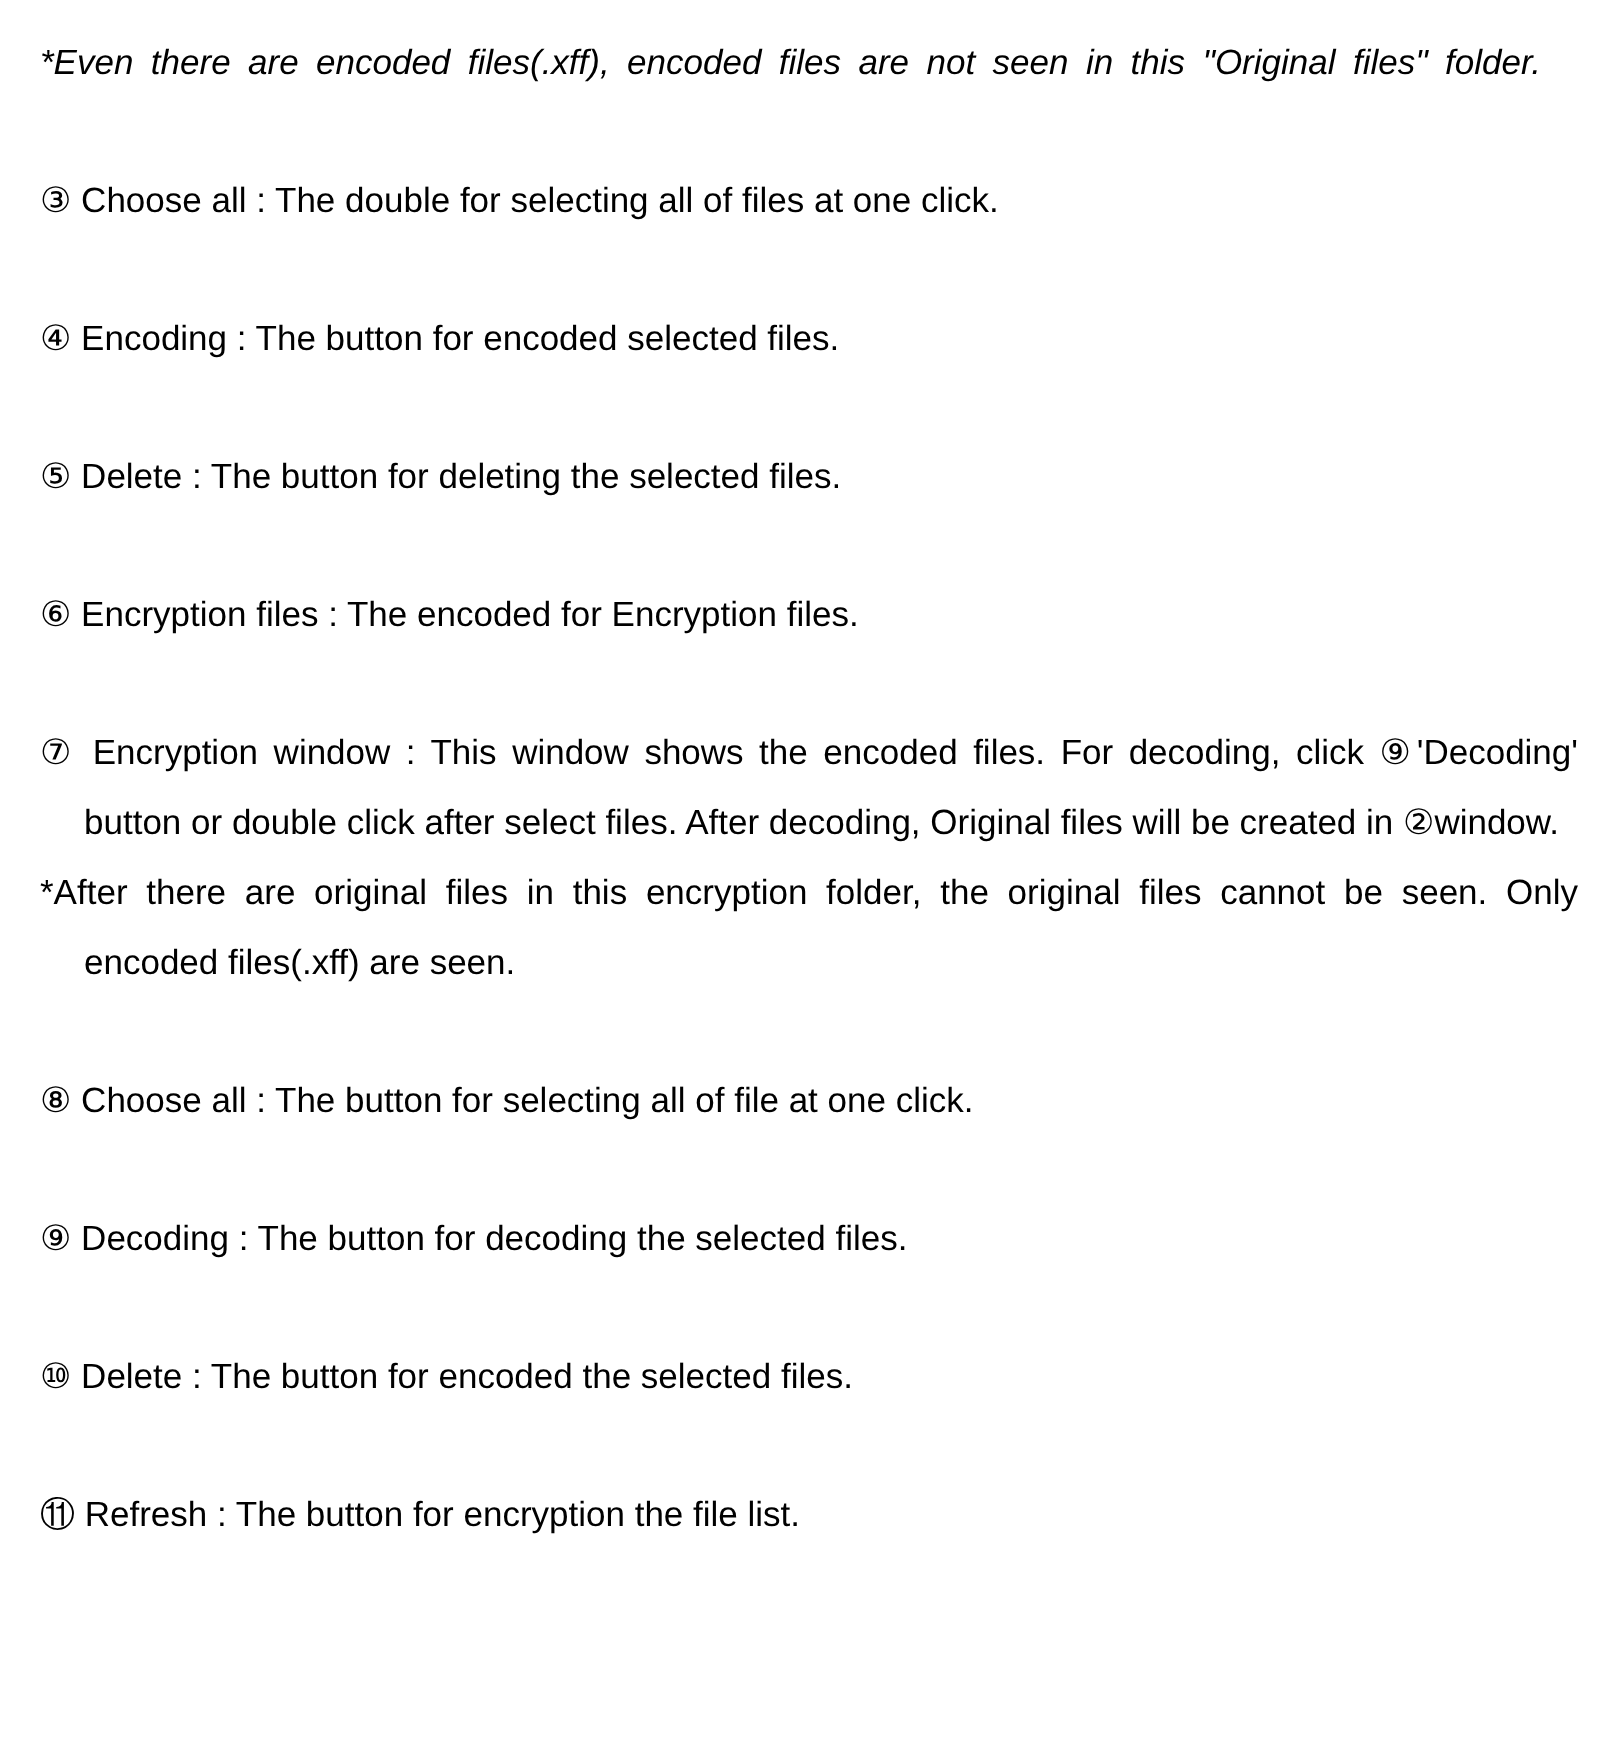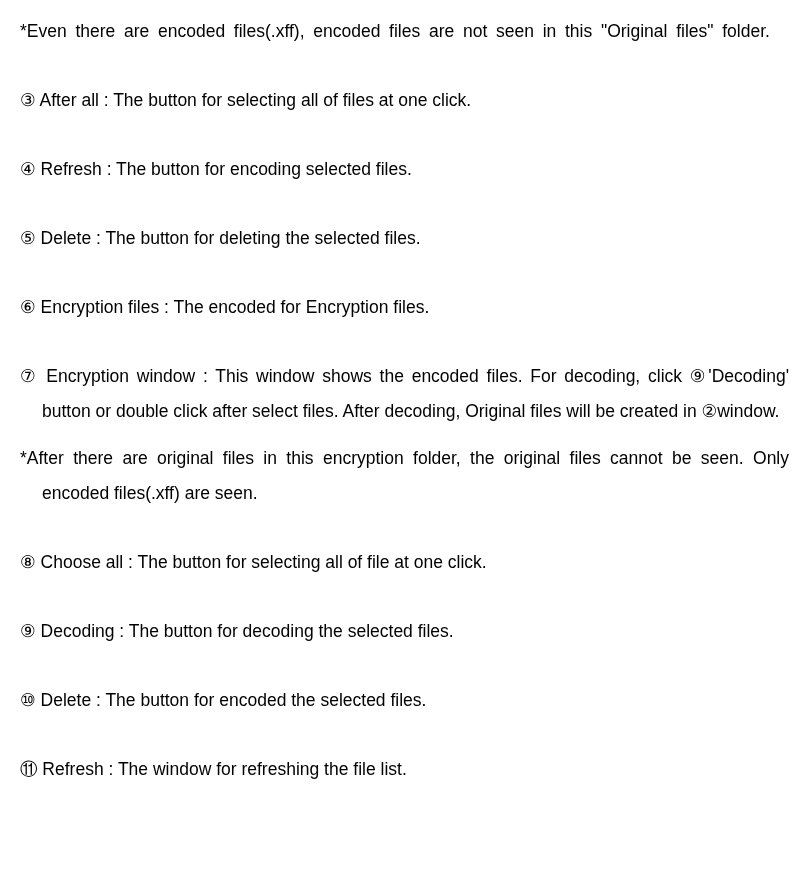--- a/index.html
+++ b/index.html
@@ -18,54 +18,55 @@
     line-height: 2.0;
   }
   .para {
     margin: 0 0 34px 0;
     padding-left: 22px;
     text-indent: -22px;
   }
   .para-note {
     text-align: justify;
     text-align-last: left;
+    font-style: italic;
   }
   .para-note-2 {
     text-align: justify;
     text-align-last: left;
   }
   .para7 {
     text-align: justify;
     text-align-last: left;
-    margin-bottom: 12px;
+    margin-bottom: 0;
   }
   .last {
     margin-bottom: 0;
   }
   
   .spread {
     word-spacing: 0.22em;
   }
 </style>
 </head>
 <body>
 
 <p class="para para-note spread">*Even there are encoded files(.xff), encoded files are not seen in this "Original files" folder.</p>
 
-<p class="para">③ After all : The button for selecting all of files at one click.</p>
+<p class="para">③ Choose all : The double for selecting all of files at one click.</p>
 
-<p class="para">④ Refresh : The button for encoding selected files.</p>
+<p class="para">④ Encoding : The button for encoded selected files.</p>
 
 <p class="para">⑤ Delete : The button for deleting the selected files.</p>
 
 <p class="para">⑥ Encryption files : The encoded for Encryption files.</p>
 
 <p class="para para7">⑦ Encryption window : This window shows the encoded files. For decoding, click ⑨'Decoding' button or double click after select files. After decoding, Original files will be created in ②window.</p>
 
 <p class="para para-note-2">*After there are original files in this encryption folder, the original files cannot be seen. Only encoded files(.xff) are seen.</p>
 
 <p class="para">⑧ Choose all : The button for selecting all of file at one click.</p>
 
 <p class="para">⑨ Decoding : The button for decoding the selected files.</p>
 
 <p class="para">⑩ Delete : The button for encoded the selected files.</p>
 
-<p class="para last">⑪ Refresh : The window for refreshing the file list.</p>
+<p class="para last">⑪ Refresh : The button for encryption the file list.</p>
 
 </body></html>

